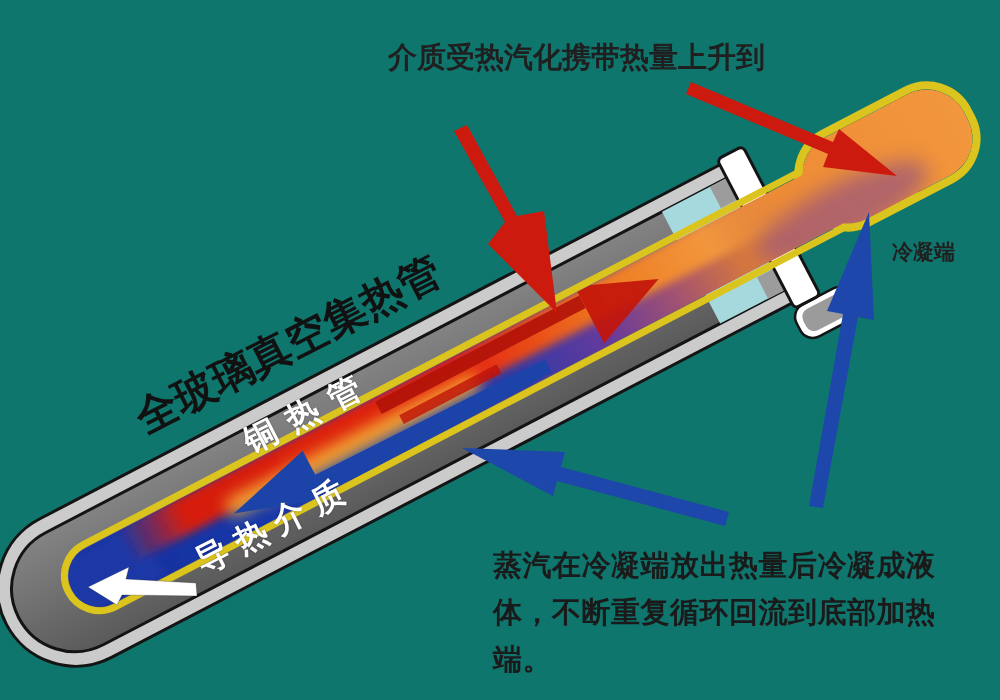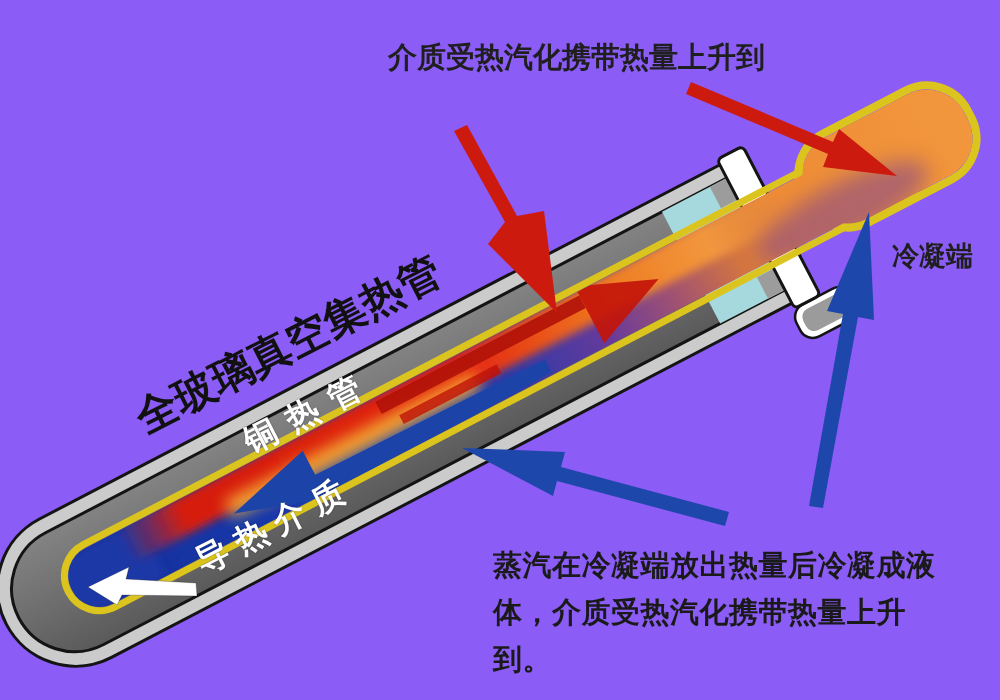--- a/index.html
+++ b/index.html
@@ -1,37 +1,37 @@
 <!DOCTYPE html>
 <html><head>
 <meta charset="utf-8">
 <title>全玻璃真空集热管示意图</title>
 <style>
   html,body{margin:0;padding:0;background:#ffffff;}
   .canvas{
     position:relative;
     width:1000px;height:700px;
     overflow:hidden;
-    background:#8b5cf6;
+    background:#0f766e;
     font-family:"Liberation Sans", sans-serif;
   }
   .canvas svg{position:absolute;left:0;top:0;}
   .label{
     position:absolute;
     color:#1f1f1f;
     white-space:nowrap;
     font-weight:600;
   }
   .top-annotation{
     left:388px;top:33px;
     font-size:29px;line-height:48px;
   }
   .condenser-label{
     left:892px;top:238px;
-    font-size:27px;
+    font-size:21px;
   }
   .bottom-annotation{
     left:493px;top:542px;
     width:450px;
     font-size:29px;line-height:47px;
     white-space:normal;
     color:#1a1a1a;
     letter-spacing:0.5px;
   }
   .glass-label{
@@ -171,15 +171,15 @@
   </div>
 
   <div class="label condenser-label">冷凝端</div>
 
   <div class="label glass-label">全玻璃真空集热管</div>
 
   <div class="label copper-label">铜热管</div>
 
   <div class="label medium-label">导热介质</div>
 
-  <div class="label bottom-annotation">蒸汽在冷凝端放出热量后冷凝成液体，介质受热汽化携带热量上升到。</div>
+  <div class="label bottom-annotation">蒸汽在冷凝端放出热量后冷凝成液体，不断重复循环回流到底部加热端。</div>
 
 </div>
 
 </body></html>

